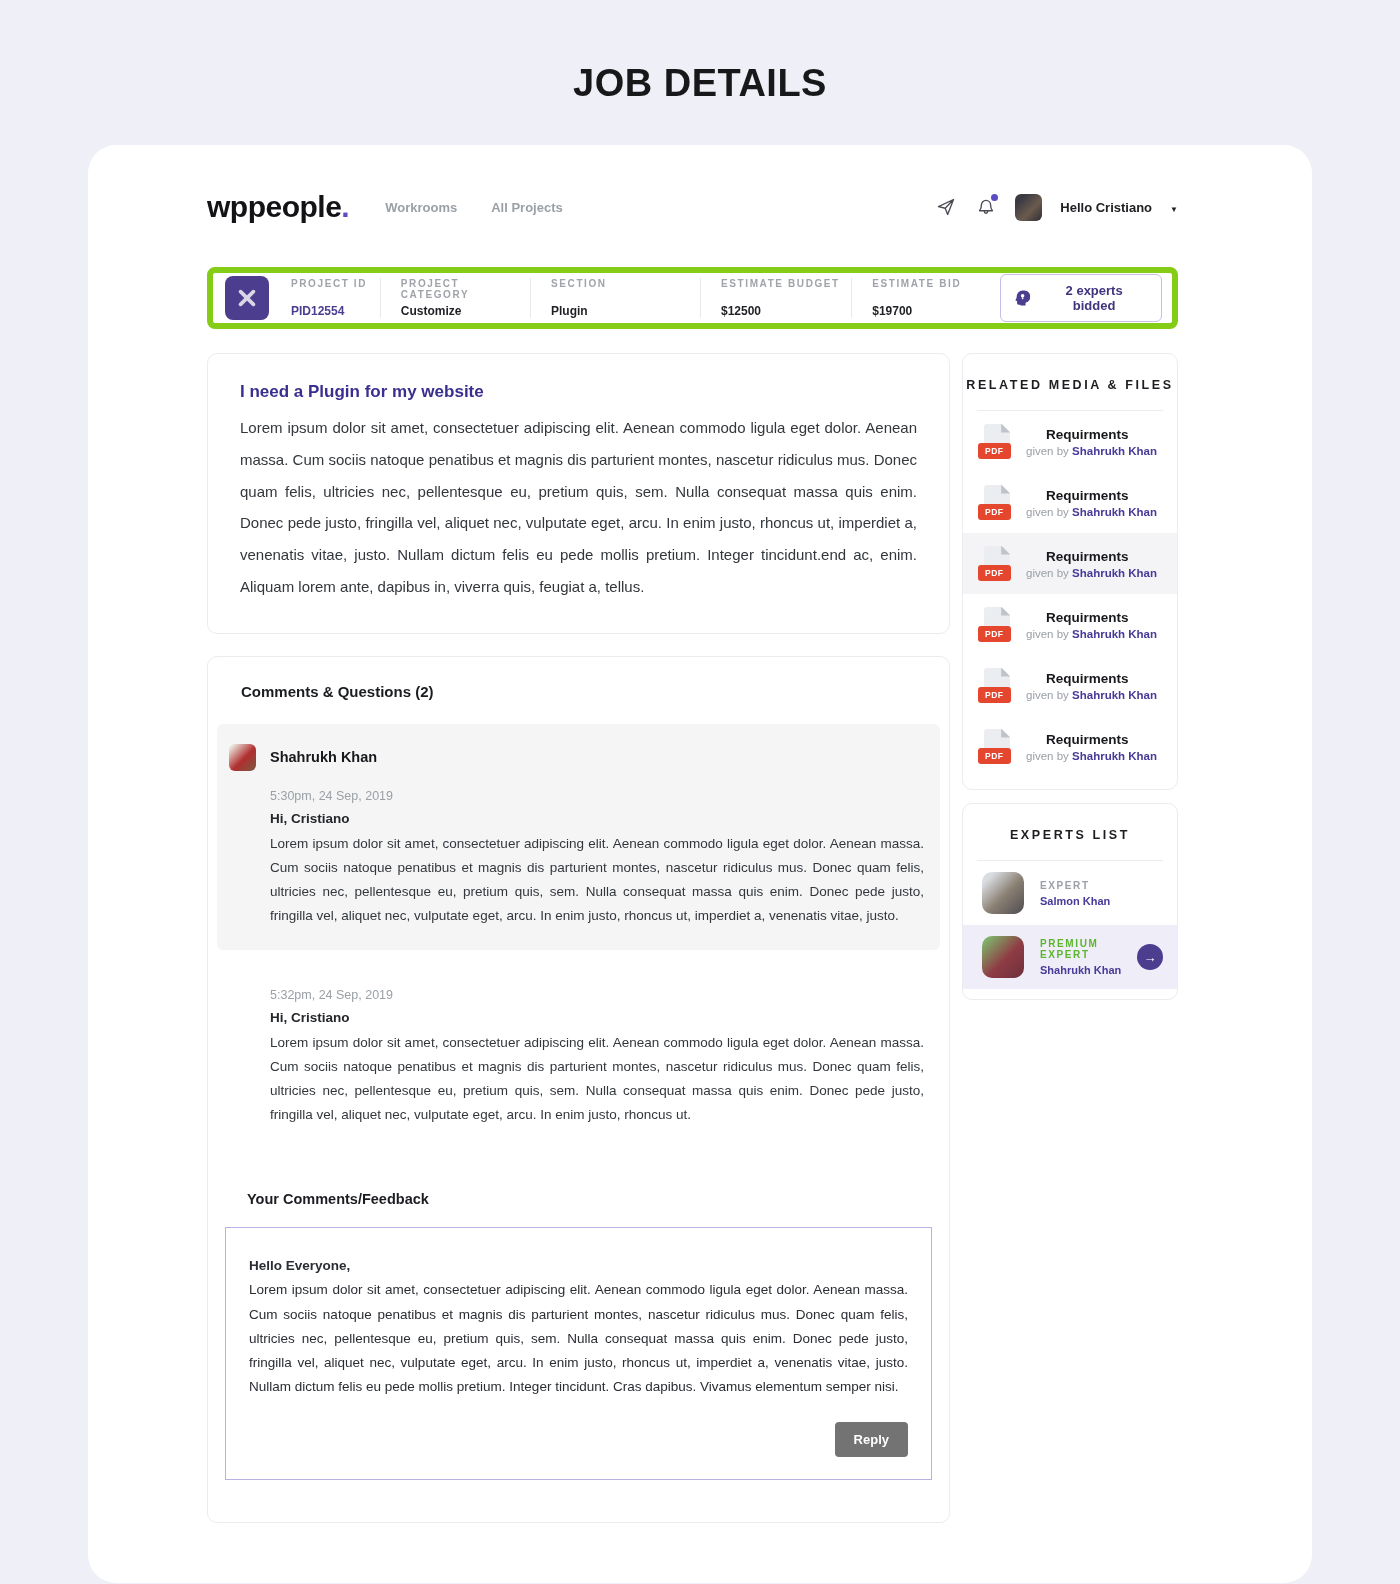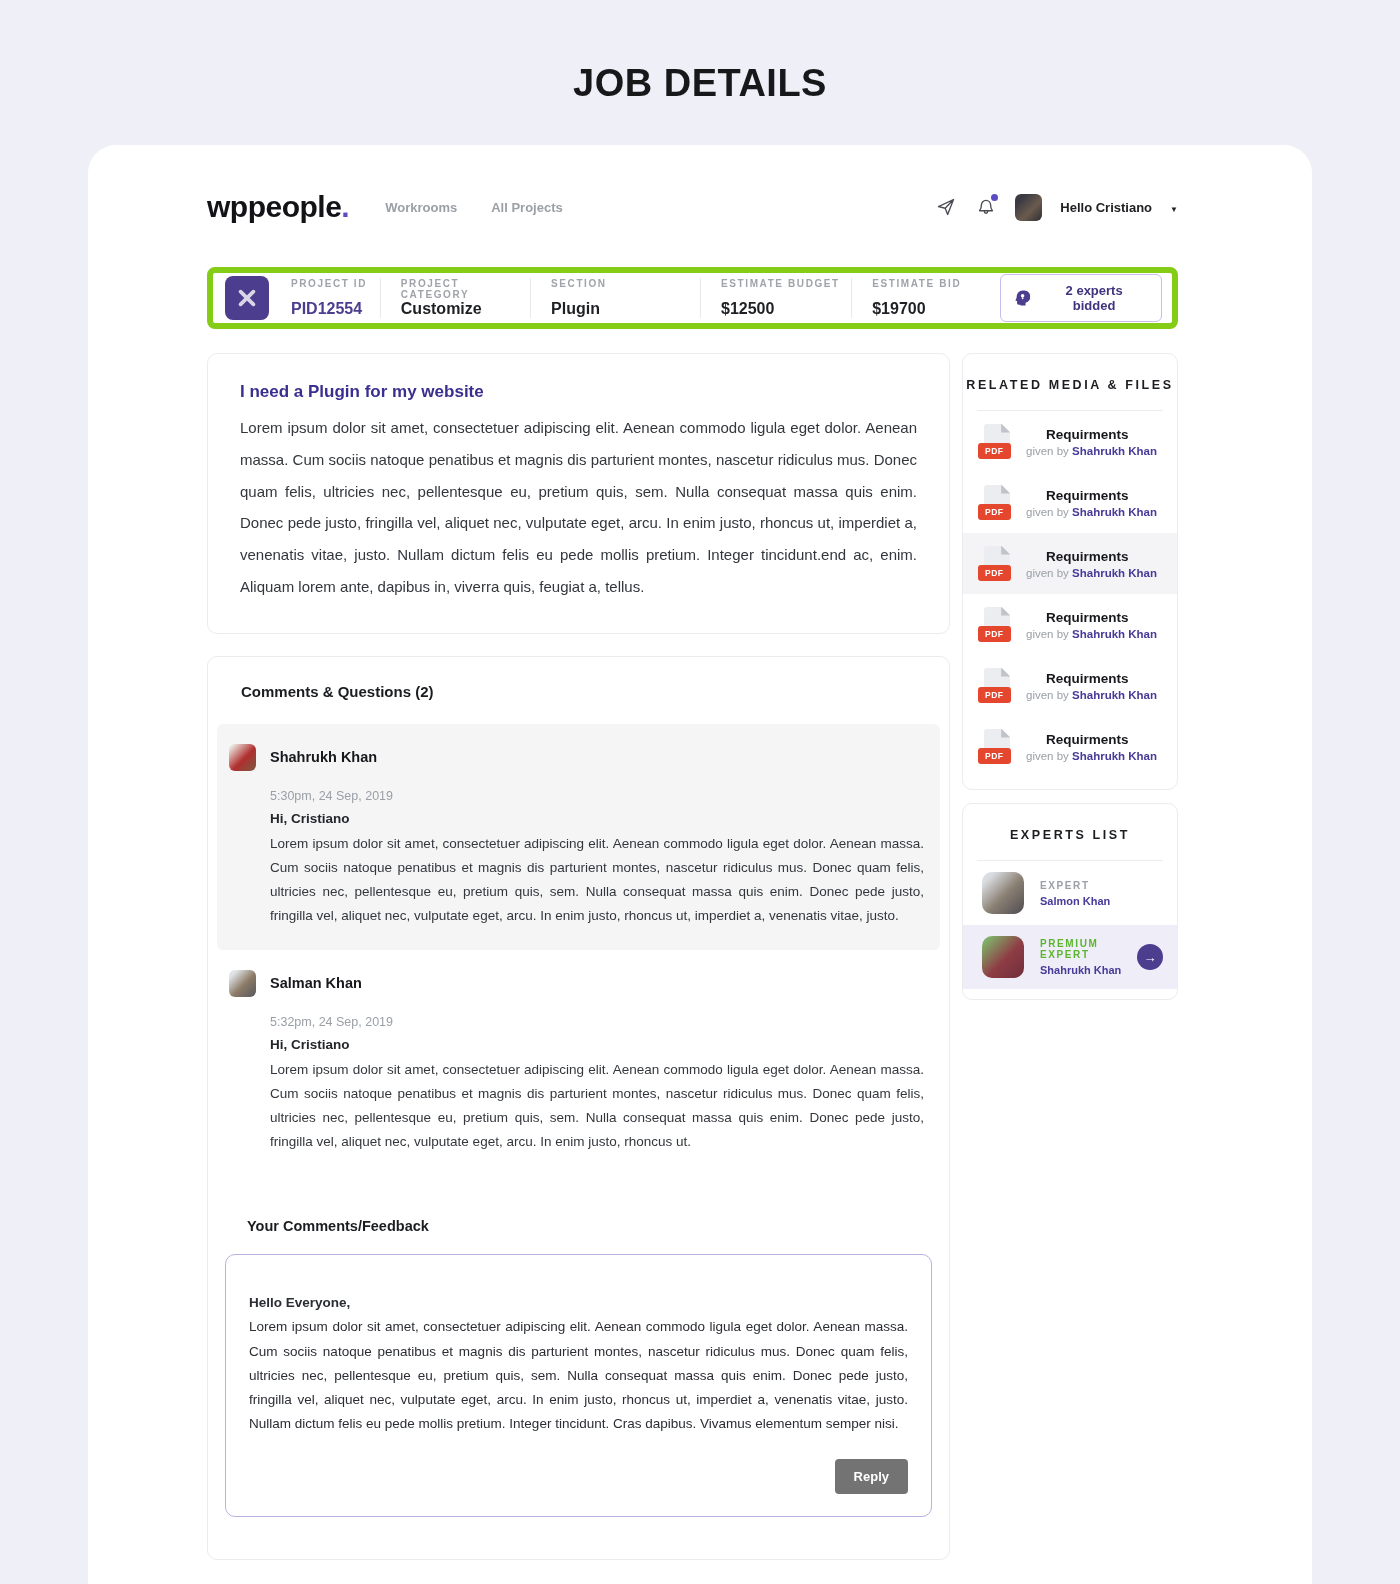--- a/index.html
+++ b/index.html
@@ -50,21 +50,21 @@
     background:#fff;
   }
   .proj-icon {
     width:44px; height:44px; border-radius:8px;
     background:#4C3D8F;
     display:flex; align-items:center; justify-content:center;
     flex:none;
   }
   .info-field { padding-left:10px; height:40px; display:flex; flex-direction:column; justify-content:space-between; }
   .info-field .lbl { font-size:10px; letter-spacing:1.6px; color:#9FA3A9; font-weight:bold; }
-  .info-field .val { font-size:16px; font-weight:bold; color:#1E2024; }
+  .info-field .val { font-size:12px; font-weight:bold; color:#1E2024; }
   .f-id    { width:100px; margin-left:12px; }
   .f-id .val { color:#4C3D8F; }
   .f-cat   { width:152px; }
   .f-sec   { width:172px; }
   .f-bud   { width:153px; }
   .f-bid   { width:150px; }
   .divided { border-left:1px solid #E7E7EC; padding-left:20px; }
   .experts-bidded {
     margin-left:auto;
     display:flex; align-items:center; gap:13px;
@@ -95,22 +95,22 @@
   .c-author { font-size:14.5px; font-weight:bold; color:#17181C; }
   .comment-body { margin-left:41px; margin-top:18px; }
   .c-time { font-size:12.5px; color:#9AA0A6; margin-bottom:8px; }
   .c-salutation { font-size:13.5px; font-weight:bold; color:#24262B; margin-bottom:6px; }
   .c-text { font-size:13.5px; line-height:1.78; color:#33373C; text-align:justify; }
   
   .feedback-heading { font-size:14.5px; font-weight:bold; color:#1B1D21; margin:42px 0 20px 30px; }
   .feedback-box {
     margin:16px 8px;
     border:1px solid #B9B0E4;
-    border-radius:10px;
-    padding:36px 23px 18px;
+    border-radius:0;
+    padding:26px 23px 18px;
     position:relative;
     min-height:222px;
   }
   .feedback-text { font-size:13.5px; line-height:1.8; color:#2A2D33; text-align:justify; white-space:pre-line; outline:none; }
   .feedback-text .hello { font-weight:bold; }
   .reply-btn {
     display:block;
     margin:22px 0 4px auto;
     background:#737373;
     color:#fff;
@@ -243,24 +243,20 @@
             <span class="c-author">Shahrukh Khan</span>
           </div>
           <div class="comment-body">
             <div class="c-time">5:30pm, 24 Sep, 2019</div>
             <div class="c-salutation">Hi, Cristiano</div>
             <div class="c-text">Lorem ipsum dolor sit amet, consectetuer adipiscing elit. Aenean commodo ligula eget dolor. Aenean massa. Cum sociis natoque penatibus et magnis dis parturient montes, nascetur ridiculus mus. Donec quam felis, ultricies nec, pellentesque eu, pretium quis, sem. Nulla consequat massa quis enim. Donec pede justo, fringilla vel, aliquet nec, vulputate eget, arcu. In enim justo, rhoncus ut, imperdiet a, venenatis vitae, justo.</div>
           </div>
         </article>
 
         <article class="comment">
-          <div class="comment-head">
-            <span class="c-avatar a2"></span>
-            <span class="c-author">Salman Khan</span>
-          </div>
           <div class="comment-body">
             <div class="c-time">5:32pm, 24 Sep, 2019</div>
             <div class="c-salutation">Hi, Cristiano</div>
             <div class="c-text">Lorem ipsum dolor sit amet, consectetuer adipiscing elit. Aenean commodo ligula eget dolor. Aenean massa. Cum sociis natoque penatibus et magnis dis parturient montes, nascetur ridiculus mus. Donec quam felis, ultricies nec, pellentesque eu, pretium quis, sem. Nulla consequat massa quis enim. Donec pede justo, fringilla vel, aliquet nec, vulputate eget, arcu. In enim justo, rhoncus ut.</div>
           </div>
         </article>
 
         <h4 class="feedback-heading">Your Comments/Feedback</h4>
         <div class="feedback-box">
           <div class="feedback-text"><span class="hello">Hello Everyone,</span><br><span>Lorem ipsum dolor sit amet, consectetuer adipiscing elit. Aenean commodo ligula eget dolor. Aenean massa. Cum sociis natoque penatibus et magnis dis parturient montes, nascetur ridiculus mus. Donec quam felis, ultricies nec, pellentesque eu, pretium quis, sem. Nulla consequat massa quis enim. Donec pede justo, fringilla vel, aliquet nec, vulputate eget, arcu. In enim justo, rhoncus ut, imperdiet a, venenatis vitae, justo. Nullam dictum felis eu pede mollis pretium. Integer tincidunt. Cras dapibus. Vivamus elementum semper nisi.</span></div>

